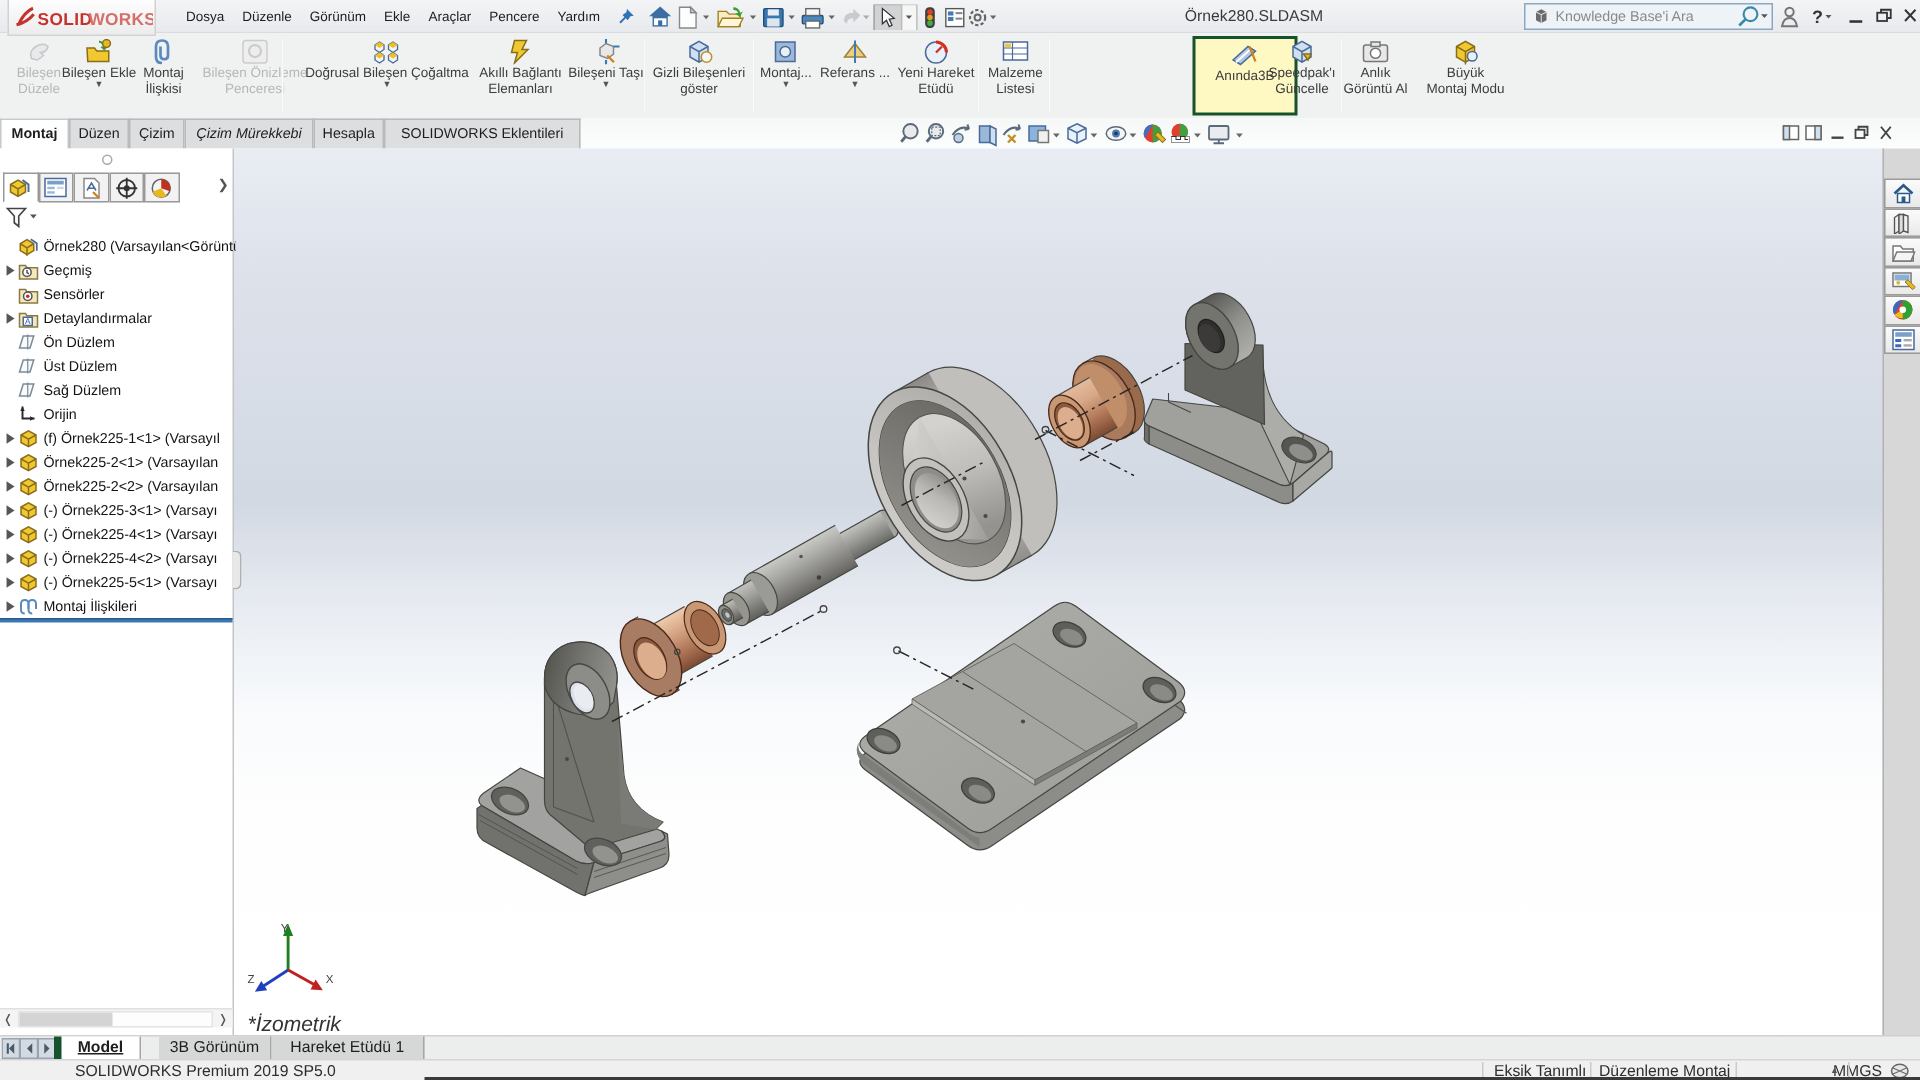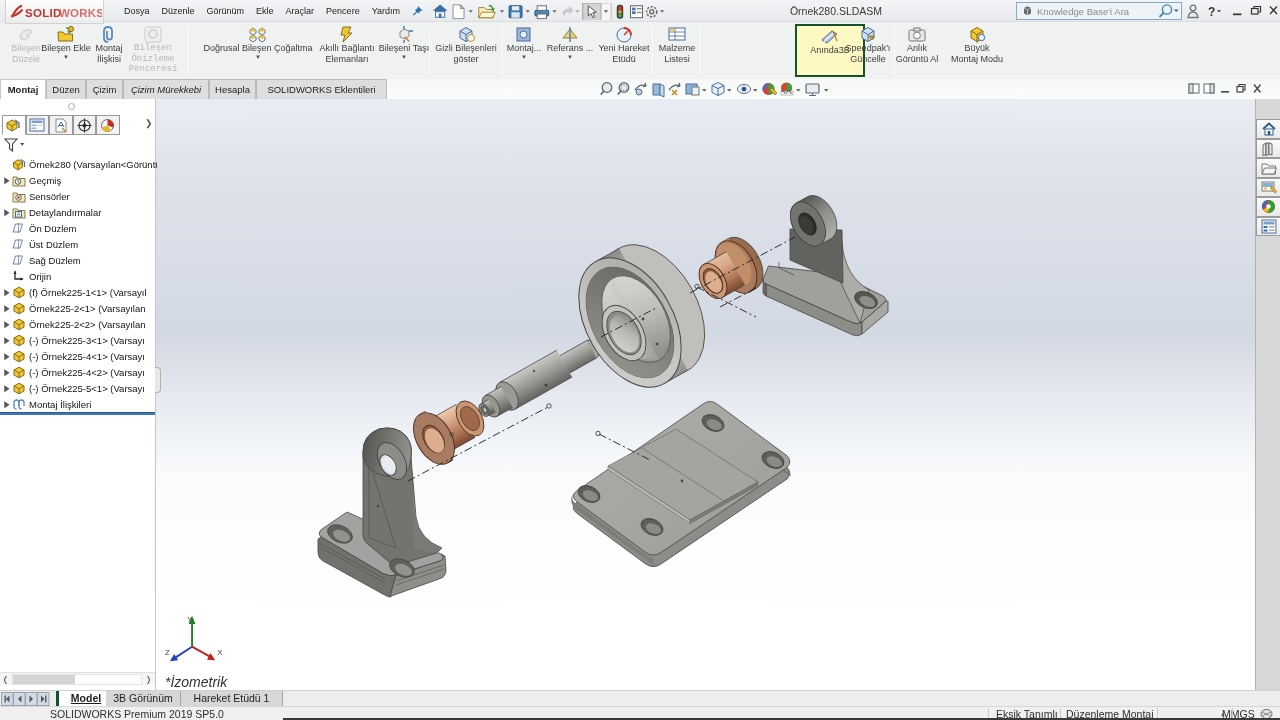--- a/index.html
+++ b/index.html
@@ -122,21 +122,21 @@
           <path d="M4 13 q-2-5 3-8 5-3 8 0 -1 4-5 4 l2 2 -4 3z" fill="#e8e9ea" stroke="#c6c7c8"></path>
         </svg></div>Bileşen<br>Düzele</div>
     <div class="rb" style="left:40.0px;width:52px;"><div style="height:19px;padding-top:2px;"><svg width="20" height="17" viewBox="0 0 20 17">
           <path d="M2 6 h5 l1.5 2 h8 v7 h-14z" fill="#f0c830" stroke="#8a6d1a"></path>
           <path d="M10 1 q3.5 0.5 4 4 l2-0.8 -2.3 3.6 -2.8-2.4 1.8-0.5 q-0.7-2.4-2.7-2.4z" fill="#3c9c3c"></path>
           <circle cx="15" cy="3" r="2.6" fill="#e8b820" stroke="#8a6d1a"></circle>
         </svg></div>Bileşen Ekle<br><div class="rcaret">▼</div></div>
     <div class="rb" style="left:88.0px;width:42px;"><div style="height:19px;padding-top:2px;"><svg width="16" height="18" viewBox="0 0 16 18">
           <path d="M7 16 q-4 0-4-4 l0-7 q0-4 4-4 4 0 4 4 l0 6 q0 2.5-2.5 2.5 -2.5 0-2.5-2.5 l0-6" fill="none" stroke="#5a8ac0" stroke-width="1.8"></path>
         </svg></div>Montaj<br>İlişkisi</div>
-    <div class="rb dis" style="left:110px;width:86px;font-family:Liberation Mono, monospace;"><div style="height:19px;padding-top:2px;"><svg width="18" height="17" viewBox="0 0 18 17">
+    <div class="rb dis" style="left:127px;width:86px;"><div style="height:19px;padding-top:2px;"><svg width="18" height="17" viewBox="0 0 18 17">
           <rect x="1" y="1" width="16" height="15" rx="2" fill="#eee" stroke="#ccc"></rect>
           <circle cx="9" cy="8" r="4" fill="none" stroke="#ccc" stroke-width="1.5"></circle>
         </svg></div>Bileşen Önizleme<br>Penceresi</div>
     <div class="rsep" style="left:188px;"></div>
     <div class="rb" style="left:310.0px;width:74px;"><div style="height:19px;padding-top:2px;"><svg width="18" height="17" viewBox="0 0 18 17">
           <path d="M5 1 l8 0 -3 6 4 0 -9 9 2-7 -4 0z" fill="#f0c830" stroke="#8a6d1a"></path>
         </svg></div>Akıllı Bağlantı<br>Elemanları</div>
     <div class="rb" style="left:196.0px;width:124px;"><div style="height:19px;padding-top:2px;"><svg width="20" height="17" viewBox="0 0 20 17">
           <g fill="#f4f4f4" stroke="#4a6a9a" stroke-width="0.9">
             <path d="M2 4 l3-2 3 2 0 3 -3 2 -3-2z"></path>
@@ -756,21 +756,21 @@
       <g transform="translate(24,0)">
         <rect x="0.5" y="0.5" width="11.5" height="13" fill="#d4dae2" stroke="#9aa4b0"></rect>
         <path d="M4.5 3.5 L8 7 l-3.5 3.5z" fill="#4a5a6a"></path>
       </g>
       <g transform="translate(36,0)">
         <rect x="0.5" y="0.5" width="11.5" height="13" fill="#d4dae2" stroke="#9aa4b0"></rect>
         <path d="M4 3.5 L7.5 7 4 10.5z" fill="#4a5a6a"></path>
         <rect x="8" y="3.5" width="1.4" height="7" fill="#4a5a6a"></rect>
       </g>
     </svg>
-<span class="btab act" style="left:56px;width:58px;border-left:3px solid #14532d;text-decoration:underline;">Model</span>
+<span class="btab act" style="left:36px;width:58px;border-left:5px solid #14532d;text-decoration:underline;">Model</span>
 <span class="btab" style="left:106px;width:75px;">3B Görünüm</span>
 <span class="btab" style="left:181px;width:102px;">Hareket Etüdü 1</span>
 </div>
 <div class="abs" id="statusbar">
 <span style="position:absolute;left:3px;top:1px;margin-left:47px;">SOLIDWORKS Premium 2019 SP5.0</span>
 <span style="position:absolute;left:996px;top:1px;">Eksik Tanımlı</span>
 <span style="position:absolute;left:1066px;top:1px;">Düzenleme Montaj</span>
 <span style="position:absolute;left:1182px;top:1px;padding-left:40px;">MMGS</span>
 <span style="position:absolute;left:1220px;top:4px;font-size:6px;color:#555;">▲</span>
 <span class="ssep" style="left:988px;"></span>

